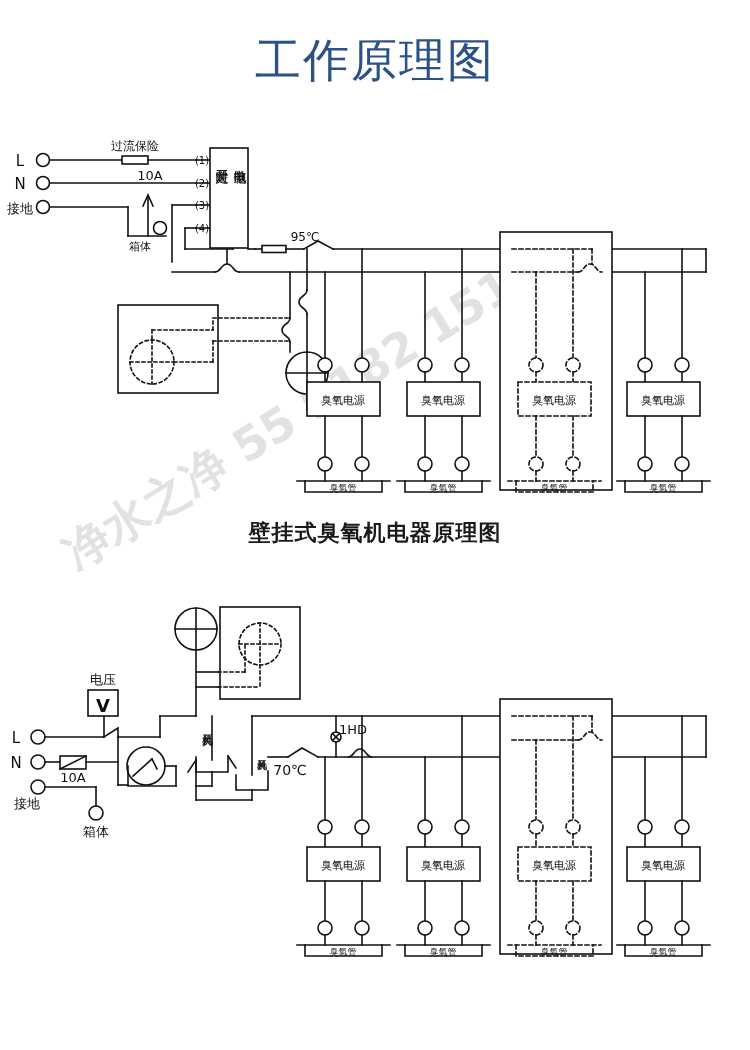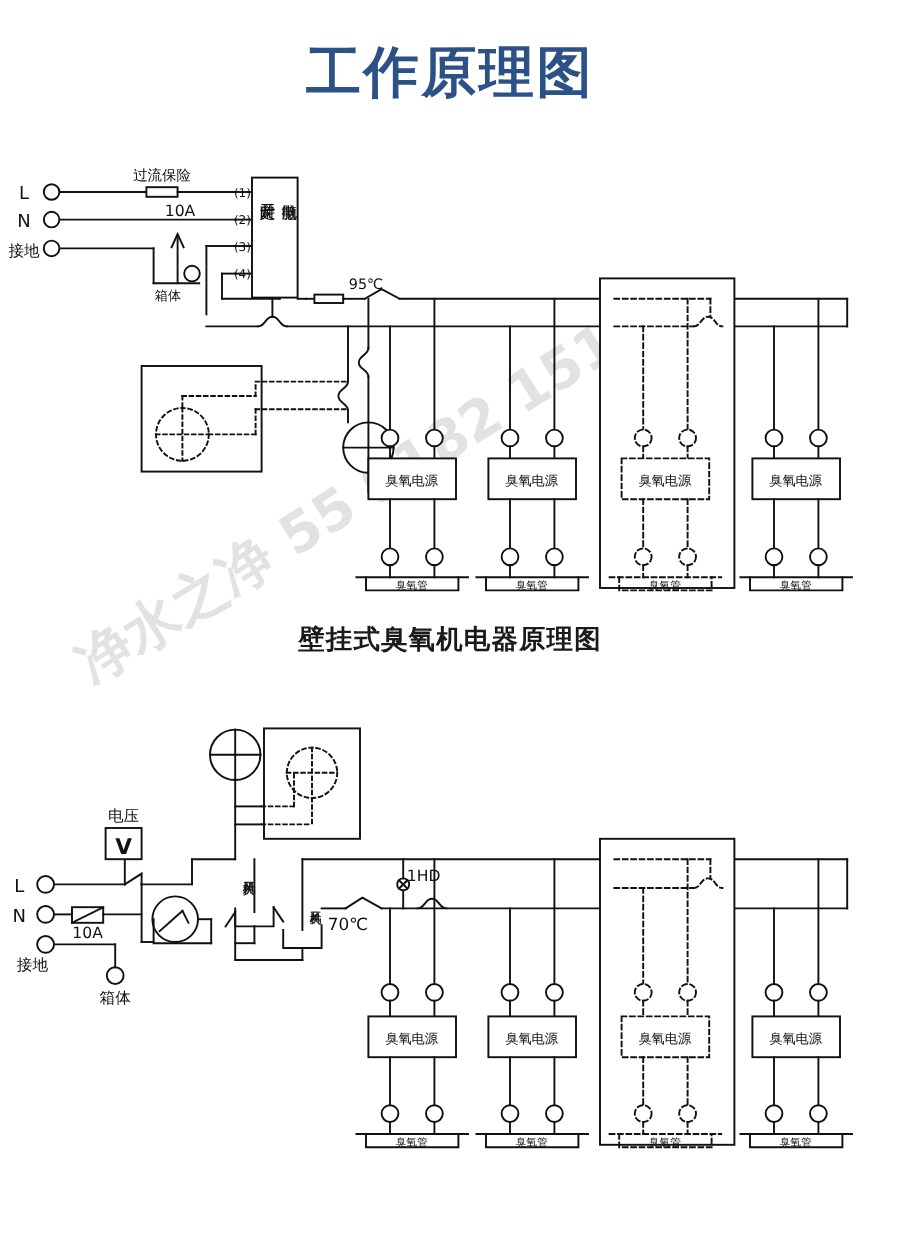--- a/index.html
+++ b/index.html
@@ -1,20 +1,20 @@
 <!DOCTYPE html>
 <html><head>
 <meta charset="utf-8">
 <style>
   html,body{margin:0;padding:0;background:#ffffff;}
   body{width:750px;height:1050px;position:relative;overflow:hidden;
        font-family:"DejaVu Sans","Liberation Sans",sans-serif;}
   #page{position:relative;width:750px;height:1050px;background:#fff;}
   .title{position:absolute;left:0;top:30px;width:750px;text-align:center;
-         font-size:46px;font-weight:bold;color:#2c5186;letter-spacing:2px;
+         font-size:46px;font-weight:normal;color:#2c5186;letter-spacing:2px;
          font-family:"DejaVu Sans","Liberation Sans",sans-serif;}
   .caption{position:absolute;width:750px;text-align:center;font-size:22px;
            font-weight:bold;color:#1a1a1a;letter-spacing:1px;}
   #cap1{top:518px;}
   #cap2{top:978px;}
   svg{position:absolute;left:0;top:0;}
   .wm{position:absolute;left:100px;top:380px;width:480px;height:320px;
       transform:rotate(-32deg);transform-origin:50% 50%;
       color:#e2e2e2;font-size:46px;font-weight:bold;pointer-events:none;
       white-space:nowrap;}

